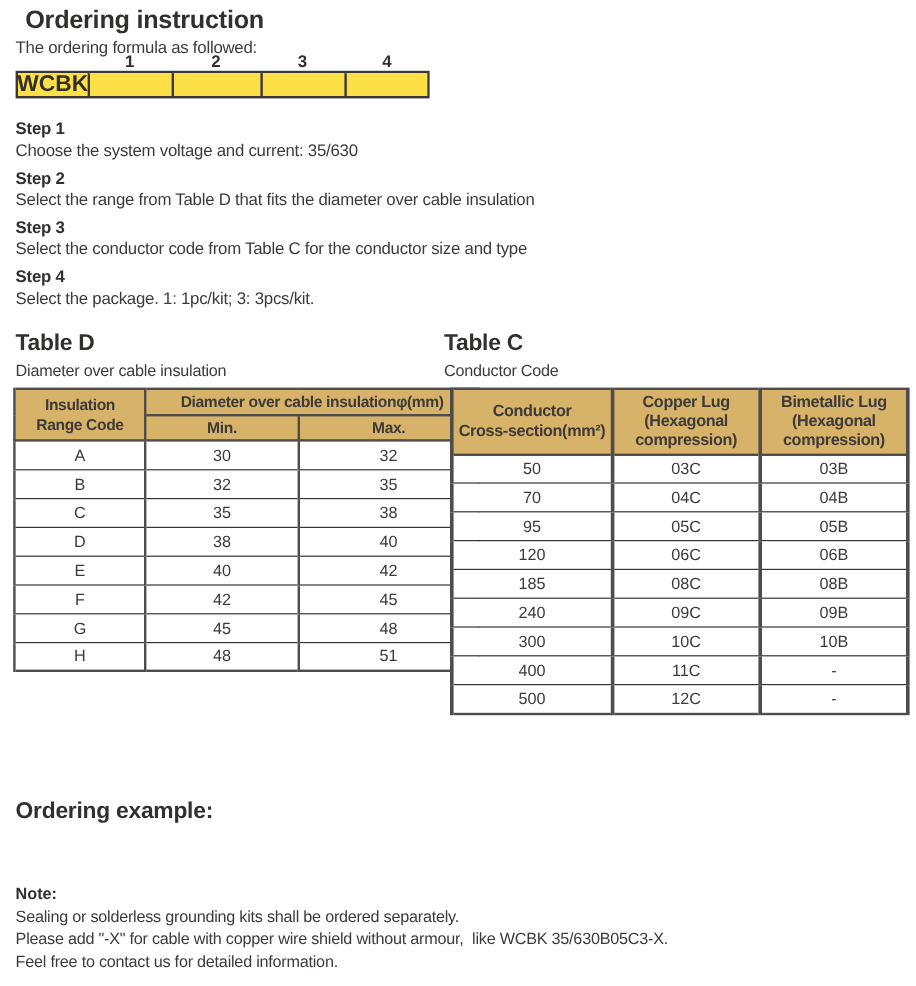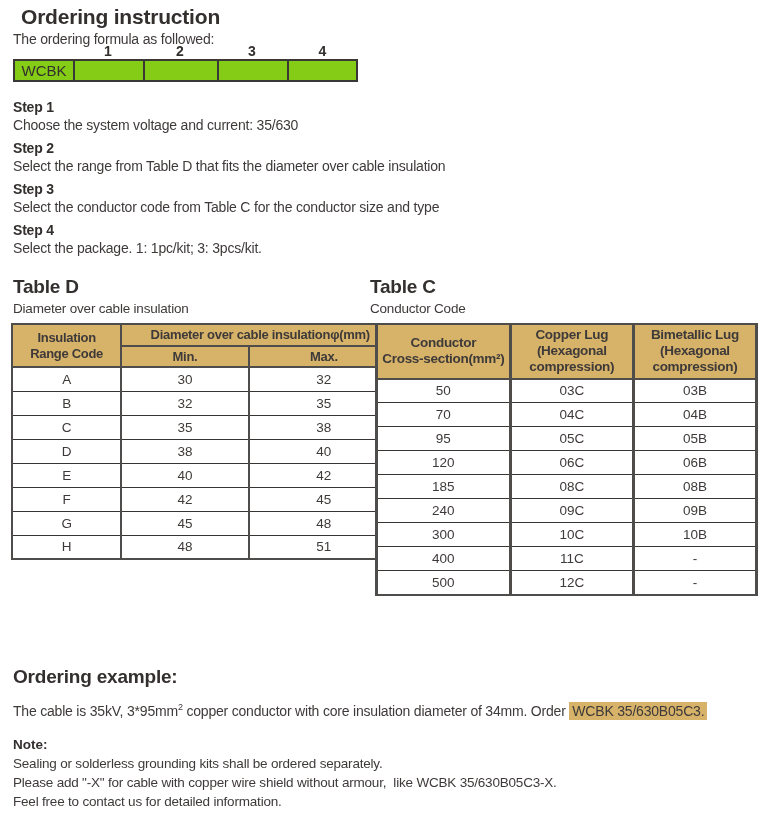--- a/index.html
+++ b/index.html
@@ -16,23 +16,23 @@
   #formula-intro { left:13px; top:31px; font-size:14px; letter-spacing:-0.2px; }
   #formula-numbers { left:13px; top:43px; display:flex; width:345px; }
   #formula-numbers .spacer { width:60px; }
   #formula-numbers .num { font-size:14px; font-weight:bold; text-align:center; color:#332f2e; }
   #formula-numbers .num:nth-child(2){ width:70px; }
   #formula-numbers .num:nth-child(3){ width:74px; }
   #formula-numbers .num:nth-child(4){ width:70px; }
   #formula-numbers .num:nth-child(5){ width:71px; }
   #formula-table { left:13px; top:59px; display:flex; width:345px; height:23px; border:2px solid #3a3737; }
   #formula-table .cell {
-    background:#84cc16; border-left:2px solid #3a3737; height:100%;
+    background:#fde047; border-left:2px solid #3a3737; height:100%;
     display:flex; align-items:center; justify-content:center;
-    font-size:15px; font-weight:normal; color:#332f2e;
+    font-size:19px; font-weight:bold; color:#332f2e;
   }
   #formula-table .cell:first-child { border-left:none; width:58px; }
   #formula-table .c1 { width:70px; }
   #formula-table .c2 { width:74px; }
   #formula-table .c3 { width:70px; }
   #formula-table .c4 { flex:1; }
 
   
   #steps { left:13px; top:92px; width:600px; }
   .step-label { font-size:14px; font-weight:bold; color:#332f2e; margin-top:7px; letter-spacing:-0.2px; }
@@ -250,21 +250,20 @@
           <td>500</td>
           <td>12C</td>
           <td>-</td>
         </tr>
       </tbody>
   </table>
 </div>
 
 <div class="abs" id="example-block">
   <div id="example-title">Ordering example:</div>
-  <div id="example-text"><span>The cable is 35kV, 3*95mm</span><sup>2</sup><span> copper conductor with core insulation diameter of 34mm. Order </span><span id="example-highlight">WCBK 35/630B05C3.</span></div>
 </div>
 
 <div class="abs" id="note-block">
   <div id="note-label">Note:</div>
   <div class="note-line">Sealing or solderless grounding kits shall be ordered separately.</div>
   <div class="note-line">Please add "-X" for cable with copper wire shield without armour,  like WCBK 35/630B05C3-X.</div>
   <div class="note-line">Feel free to contact us for detailed information.</div>
 </div>
 
 </body></html>

